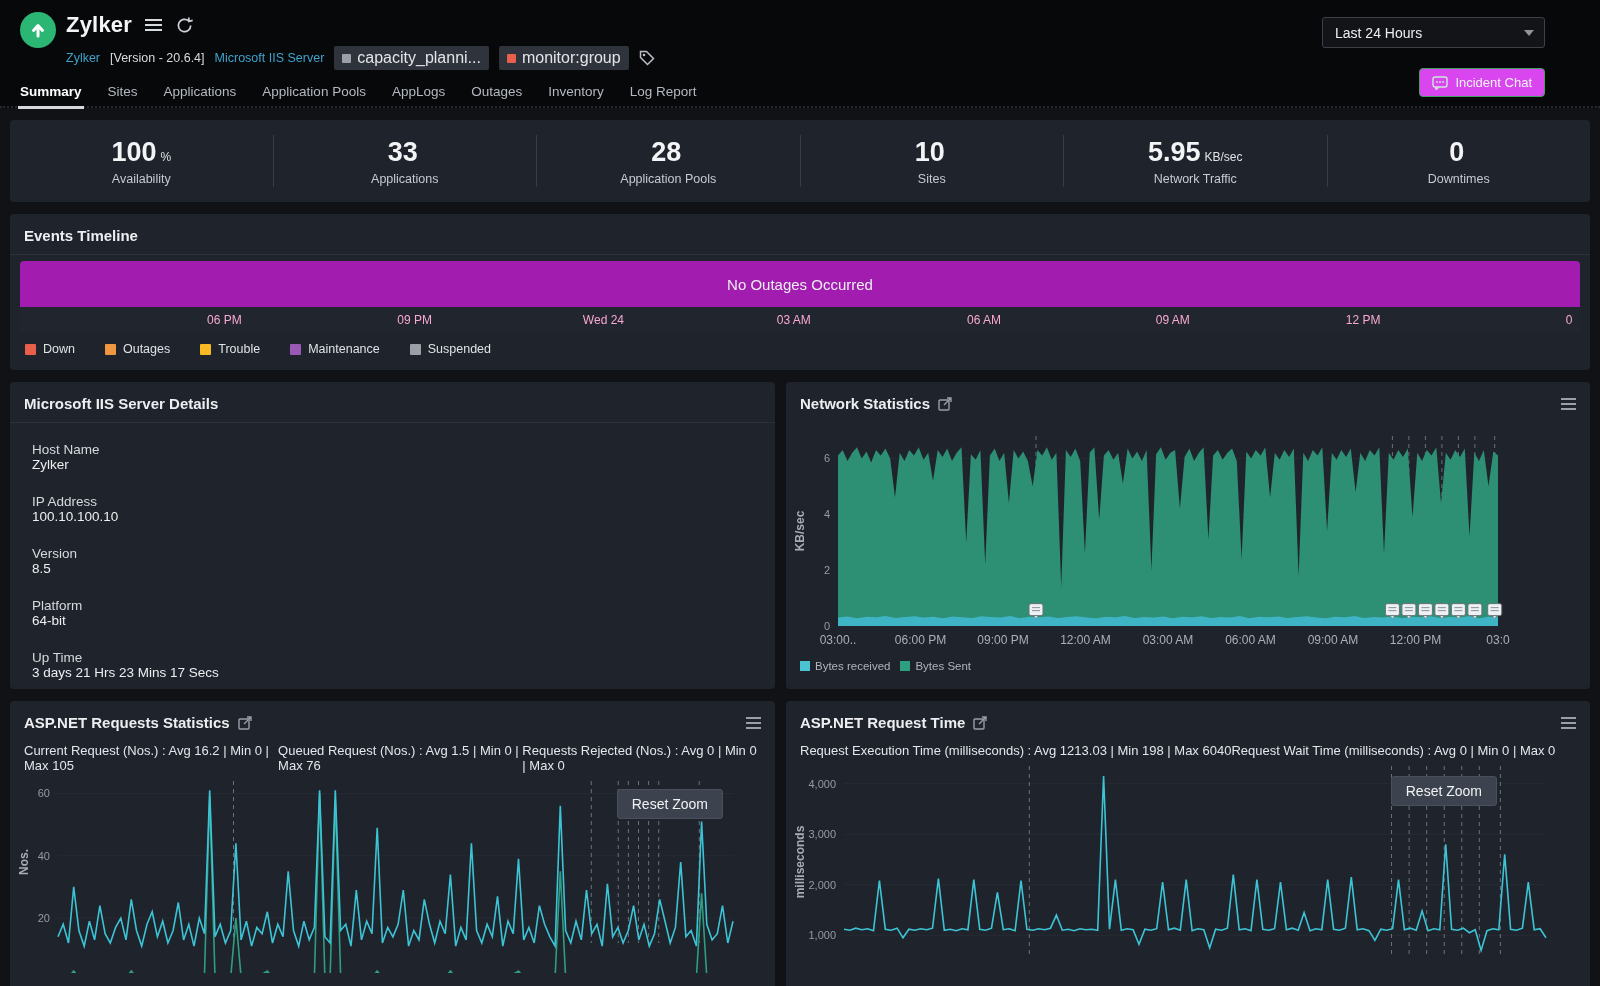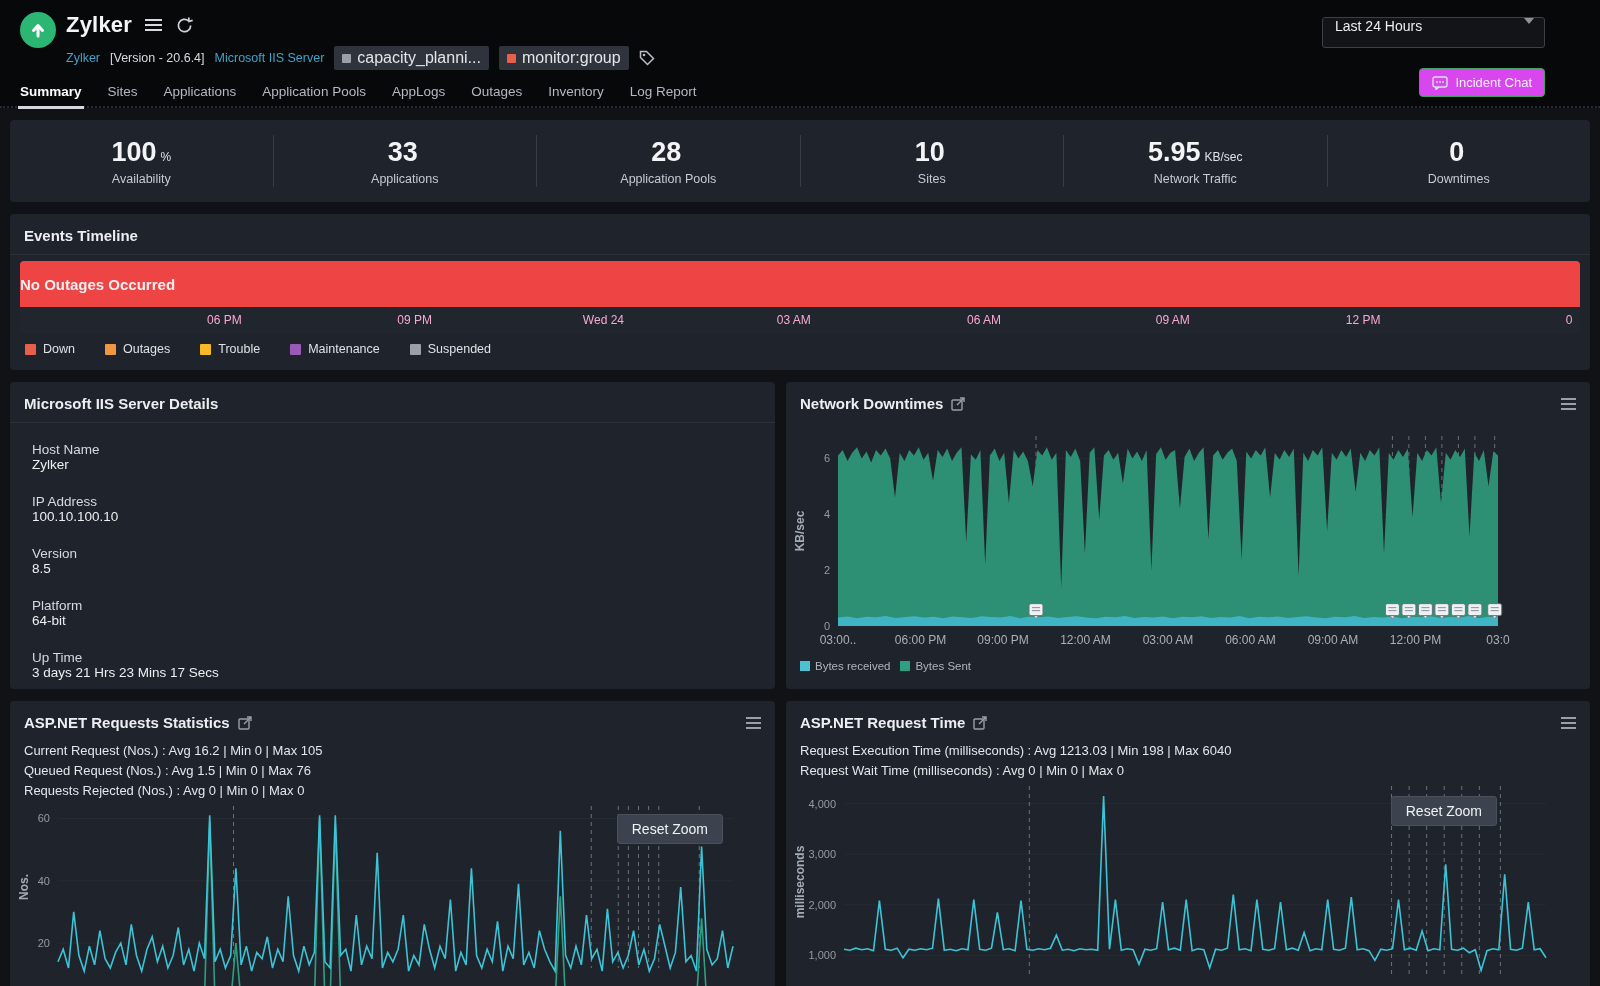--- a/index.html
+++ b/index.html
@@ -18,21 +18,21 @@
   .crumb-line { display:flex; align-items:center; gap:10px; margin-top:8px; }
   .crumb-link { color:#3fa3cc; font-size:12.5px; text-decoration:none; }
   .crumb-version { color:#d8dbde; font-size:12.5px; }
   .chip { display:inline-flex; align-items:center; gap:6px; background:#2f333b; border-radius:2px; padding:3px 8px; font-size:16px; color:#e3e5e8; cursor:pointer; }
   .chip-sq { width:9px; height:9px; border-radius:1px; display:inline-block; }
   .tabs-row { display:flex; gap:26px; padding:0 20px; margin-top:14px; }
   .tab { font-size:13.5px; color:#b4b8c0; text-decoration:none; padding-bottom:10px; position:relative; }
   .tab.active { color:#ffffff; font-weight:700; }
   .tab.active::after { content:""; position:absolute; left:-2px; right:-2px; bottom:0; height:3px; background:#d4d7db; }
   .top-right { position:absolute; top:17px; right:55px; display:flex; flex-direction:column; align-items:flex-end; gap:20px; }
-  .range-select { width:223px; height:31px; background:#121418; border:1px solid #3c4148; border-radius:3px; display:flex; justify-content:space-between; padding:0 10px 0 12px; font-size:14px; color:#eceef0; cursor:pointer; }
+  .range-select { width:223px; height:31px; background:#121418; border:1px solid #3c4148; border-radius:3px; display:flex; align-items:center; justify-content:space-between; padding:0 10px 0 12px; font-size:14px; color:#eceef0; cursor:pointer; }
   .chev { width:0; height:0; border-left:5px solid transparent; border-right:5px solid transparent; border-top:6px solid #8f949c; }
   .incident-btn { display:flex; align-items:center; gap:7px; background:#d946ef; border:1.5px solid #3fa060; border-radius:4px; padding:6px 12px; font-size:13px; color:#eef5f0; cursor:pointer; }
 
   
   .content { padding:12px 10px; display:flex; flex-direction:column; gap:12px; }
   .panel { background:#1f232b; border-radius:4px; overflow:hidden; position:relative; }
   .panel-title { font-size:15px; font-weight:700; color:#eceef1; }
   .title-row { display:flex; align-items:center; gap:8px; padding:13px 14px 10px 14px; }
   .title-row .spacer { flex:1; }
   .hr { height:1px; background:#2c3039; }
@@ -41,21 +41,21 @@
   .stats { height:82px; display:flex; align-items:center; }
   .stat-cell { flex:1; text-align:center; }
   .stat-num { font-size:27px; font-weight:700; color:#f3f4f6; }
   .stat-unit { font-size:12px; font-weight:400; color:#dfe2e6; margin-left:4px; }
   .stat-label { font-size:12.5px; color:#c6cad1; margin-top:4px; }
   .stat-sep { width:1px; height:52px; background:#383c45; flex:none; }
 
   
   .events { height:156px; }
   .tl-wrap { margin:6px 10px 0 10px; }
-  .tl-band { height:46px; background:#ef4444; border-radius:4px 4px 0 0; display:flex; align-items:center; justify-content:flex-start;font-weight:bold; }
+  .tl-band { height:46px; background:#a21caf; border-radius:4px 4px 0 0; display:flex; align-items:center; justify-content:center; }
   .tl-msg { font-size:15px; color:#eceef1; }
   .tl-axis { height:26px; background:#21252d; position:relative; }
   .tl-axis span { position:absolute; top:6px; transform:translateX(-50%); font-size:12px; color:#f9a8d4; white-space:nowrap; }
   .tl-legend { display:flex; gap:30px; margin:9px 0 0 15px; }
   .lg-item { display:flex; align-items:center; gap:7px; font-size:12.5px; color:#dfe2e6; }
   .lg-sq { width:11px; height:11px; border-radius:1px; }
 
   
   .row { display:flex; gap:11px; }
   .p-left { width:765px; height:307px; }
@@ -69,21 +69,21 @@
   .d-label { width:239px; font-size:13.5px; color:#d6d9dd; }
   .d-value { font-size:13.5px; color:#eceef1; }
 
   
   .menu-icon { display:flex; flex-direction:column; gap:3px; cursor:pointer; }
   .menu-icon i { display:block; width:15px; height:2px; background:#9aa0a8; }
   .chart-box { position:relative; }
   .chart-legend { display:flex; gap:10px; margin:4px 0 0 14px; }
   .cl-item { display:flex; align-items:center; gap:5px; font-size:11.5px; color:#aeb4bc; }
   .cl-sq { width:10px; height:10px; }
-  .stat-lines { padding:2px 14px 0 14px; display:flex; flex-direction:column; gap:5px; }
+  .stat-lines { padding:2px 14px 0 14px; display:flex; }
   .stat-line { font-size:13px; color:#e3e6ea; }
   .reset-zoom { position:absolute; background:#3d434e; color:#f0f2f4; font-size:14px; padding:6px 14px; border-radius:3px; border:1px solid #4a505b; cursor:pointer; }
   svg text { font-family:"Liberation Sans", sans-serif; }
 </style>
 </head>
 <body>
 
 <div class="page">
 
   <div class="topbar">
@@ -266,21 +266,21 @@
             </div>
           <div class="d-row">
               <span class="d-label">Last Polled</span>
               <span class="d-value">Jan 24, 2024 3:08:00 PM</span>
             </div>
         </div>
       </div>
 
       <div class="panel p-right">
         <div class="title-row">
-          <span class="panel-title">Network Downtimes</span>
+          <span class="panel-title">Network Statistics</span>
           <span class="icon-btn">
             <svg width="15" height="15" viewBox="0 0 15 15">
                 <rect x="1" y="4" width="10" height="10" rx="1" fill="none" stroke="#9aa0a8" stroke-width="1.4"></rect>
                 <path d="M6 9 L13 2 M9 2 H13 V6" fill="none" stroke="#9aa0a8" stroke-width="1.4"></path>
               </svg>
           </span>
           <span class="spacer"></span>
           <span class="menu-icon">
               <i></i>
               <i></i>

